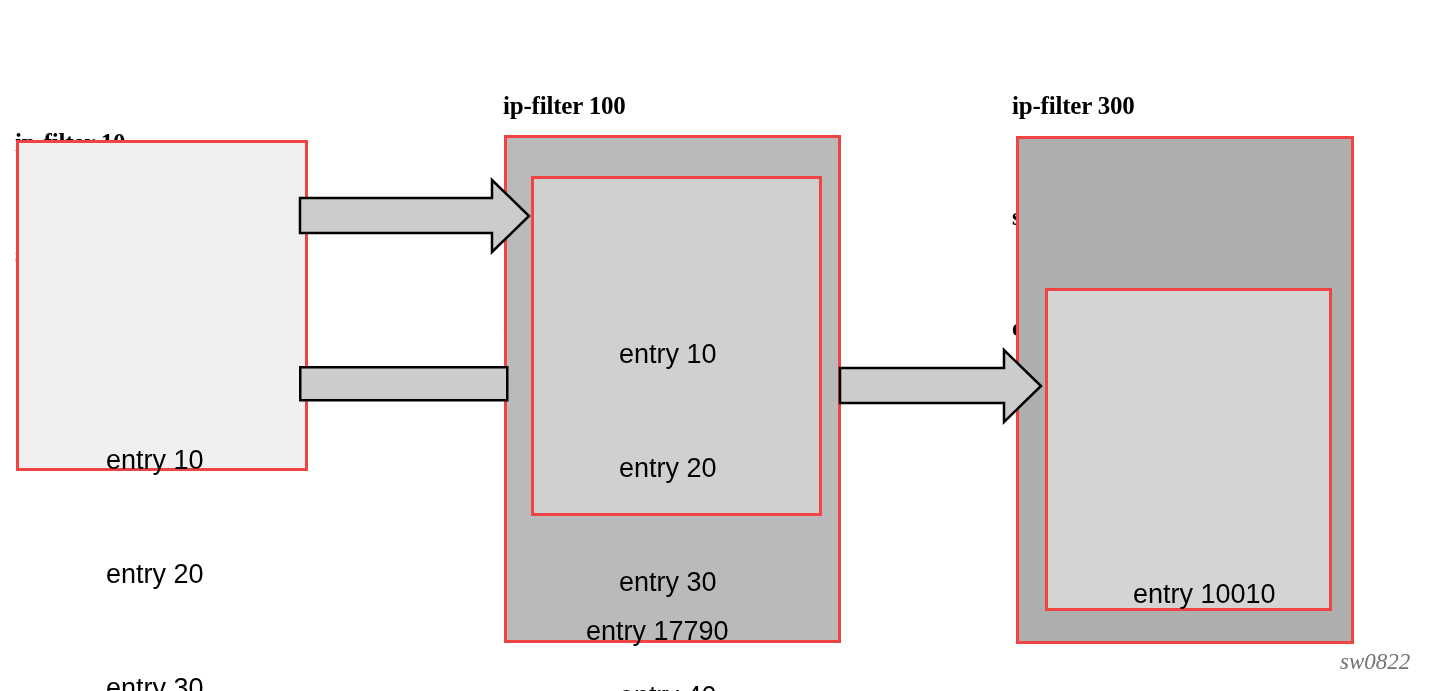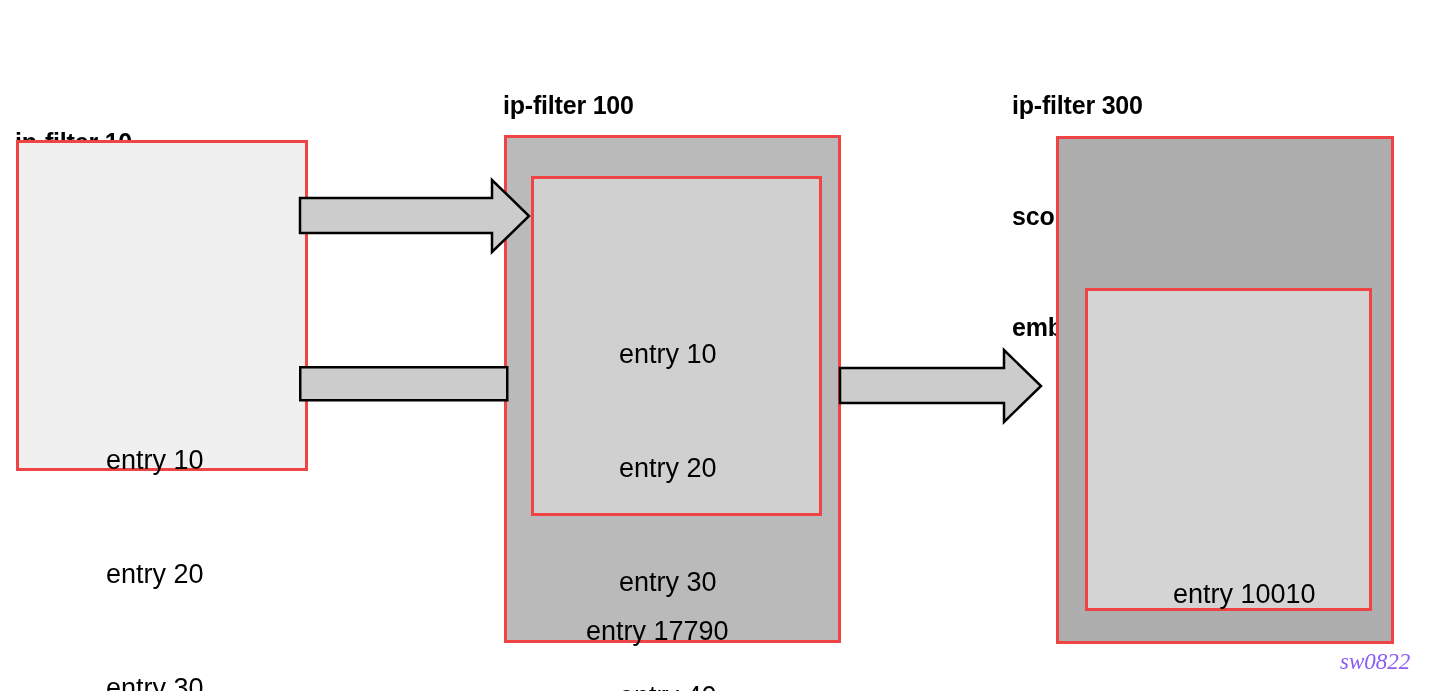--- a/index.html
+++ b/index.html
@@ -21,21 +21,21 @@
 
   
   .title {
     position: absolute;
     font-weight: bold;
     font-size: 25px;
     line-height: 37px;
     white-space: pre;
     letter-spacing: -0.2px;
   }
-  .title .tline { display: block; }
+  .title .tline { display: block; font-family: Liberation Serif, serif; }
 
   #title-1 { left: 15px;   top: 50px; }
   #title-2 { left: 503px;  top: 13px; }
   #title-3 { left: 1012px; top: 13px; }
 
   
   .box {
     position: absolute;
     box-sizing: border-box;
     border: 3px solid #ef4444;
@@ -50,21 +50,21 @@
     left: 504px; top: 135px;
     width: 337px; height: 508px;
     background: #bababa;
   }
   #box-tpl100-inner {
     left: 24px; top: 38px;
     width: 291px; height: 340px;
     background: #d0d0d0;
   }
   #box-tpl200-outer {
-    left: 1056px; top: 136px;
+    left: 1016px; top: 136px;
     width: 338px; height: 508px;
     background: #aeaeae;
   }
   #box-tpl200-inner {
     left: 26px; top: 149px;
     width: 287px; height: 323px;
     background: #d4d4d4;
   }
 
   
@@ -93,21 +93,21 @@
   #arrow-100-to-200   { left: 839px; top: 348px; }
 
   
   #figure-id {
     position: absolute;
     left: 1340px;
     top: 649px;
     font-family: "Liberation Serif", serif;
     font-style: italic;
     font-size: 23px;
-    color: #8b5cf6;
+    color: #737373;
     white-space: pre;
   }
 </style>
 </head>
 <body>
 
 <div id="canvas">
 
   <div class="title" id="title-1">
     <span class="tline">ip-filter 10</span>

